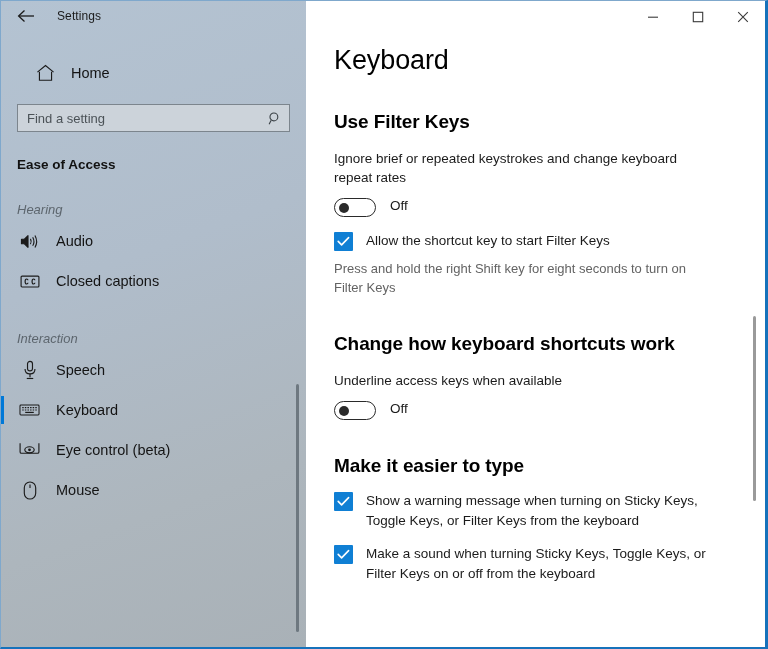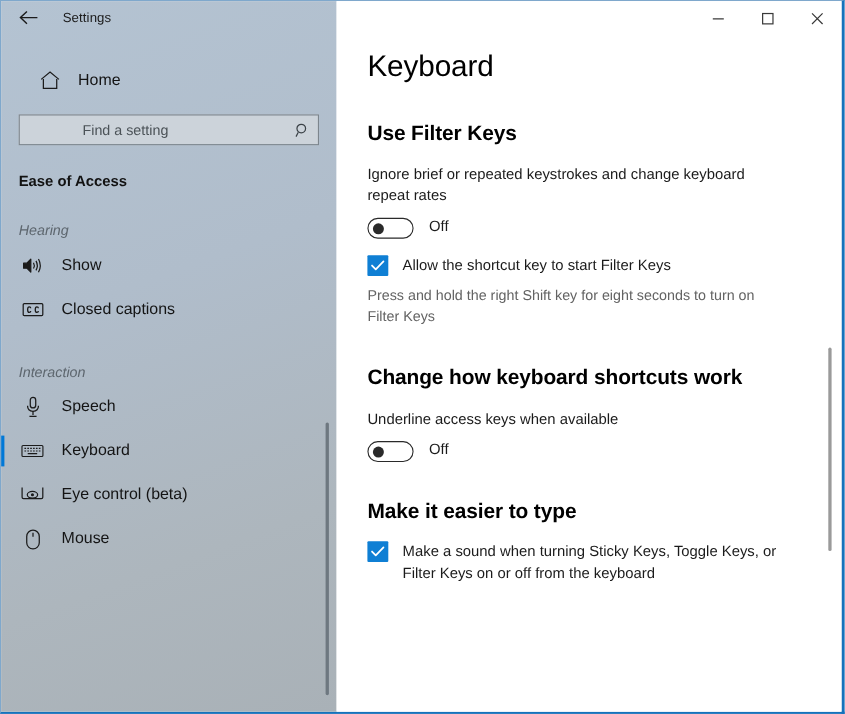--- a/index.html
+++ b/index.html
@@ -65,21 +65,20 @@
   .sb-home .lbl { font-size: 14.5px; color: #141414; }
 
   .search-wrap {
     margin: 14px 16px 0 16px;
     height: 28px;
     background: #ccd3da;
     border: 1px solid #7c858d;
     display: flex;
     align-items: center;
     position: relative;
-    padding-left: 48px;
   }
   .search-wrap input {
     flex: 1;
     height: 100%;
     border: 0;
     outline: none;
     background: transparent;
     font-family: "Liberation Sans", sans-serif;
     font-size: 13px;
     color: #2a2f34;
@@ -311,21 +310,21 @@
 
     <div class="sb-item">
       <span class="ico">
         <svg width="19" height="17" viewBox="0 0 20 18" fill="none" stroke="currentColor" stroke-width="1.2">
           <path d="M1.5 6.6 H4.6 L8.4 2.8 V15.2 L4.6 11.4 H1.5 Z" fill="currentColor" stroke-linejoin="round"></path>
           <path d="M11 6.2 Q12.6 9 11 11.8"></path>
           <path d="M13.4 4.4 Q16 9 13.4 13.6"></path>
           <path d="M15.8 2.6 Q19.3 9 15.8 15.4"></path>
         </svg>
       </span>
-      <span class="lbl">Show</span>
+      <span class="lbl">Audio</span>
     </div>
 
     <div class="sb-item">
       <span class="ico">
         <svg width="20" height="15" viewBox="0 0 21 16" fill="none" stroke="currentColor" stroke-width="1.2">
           <rect x="1" y="2.2" width="19" height="11.6" rx="1"></rect>
           <path d="M8.3 6.6 Q8.3 5.3 6.9 5.3 Q5.3 5.3 5.3 8 Q5.3 10.7 6.9 10.7 Q8.3 10.7 8.3 9.4" stroke-width="1.25"></path>
           <path d="M15.7 6.6 Q15.7 5.3 14.3 5.3 Q12.7 5.3 12.7 8 Q12.7 10.7 14.3 10.7 Q15.7 10.7 15.7 9.4" stroke-width="1.25"></path>
         </svg>
       </span>
@@ -430,26 +429,34 @@
 
     <div class="toggle-row">
       <div class="toggle">
         <span class="knob"></span>
       </div>
       <span class="toggle-state">Off</span>
     </div>
 
     <h2 class="sec-head">Make it easier to type</h2>
 
-
     <div class="check-row">
       <span class="checkbox">
         <svg width="13" height="11" viewBox="0 0 13 11" fill="none" stroke="#ffffff" stroke-width="1.6">
           <path d="M1.2 5.4 L4.6 8.9 L11.6 1.6" stroke-linecap="round" stroke-linejoin="round"></path>
         </svg>
       </span>
+      <span class="check-label">Show a warning message when turning on Sticky Keys, Toggle Keys, or Filter Keys from the keyboard</span>
+    </div>
+
+    <div class="check-row">
+      <span class="checkbox">
+        <svg width="13" height="11" viewBox="0 0 13 11" fill="none" stroke="#ffffff" stroke-width="1.6">
+          <path d="M1.2 5.4 L4.6 8.9 L11.6 1.6" stroke-linecap="round" stroke-linejoin="round"></path>
+        </svg>
+      </span>
       <span class="check-label">Make a sound when turning Sticky Keys, Toggle Keys, or Filter Keys on or off from the keyboard</span>
     </div>
 
     <div class="main-scrollbar"></div>
   </div>
 
 </div>
 
 </body></html>

